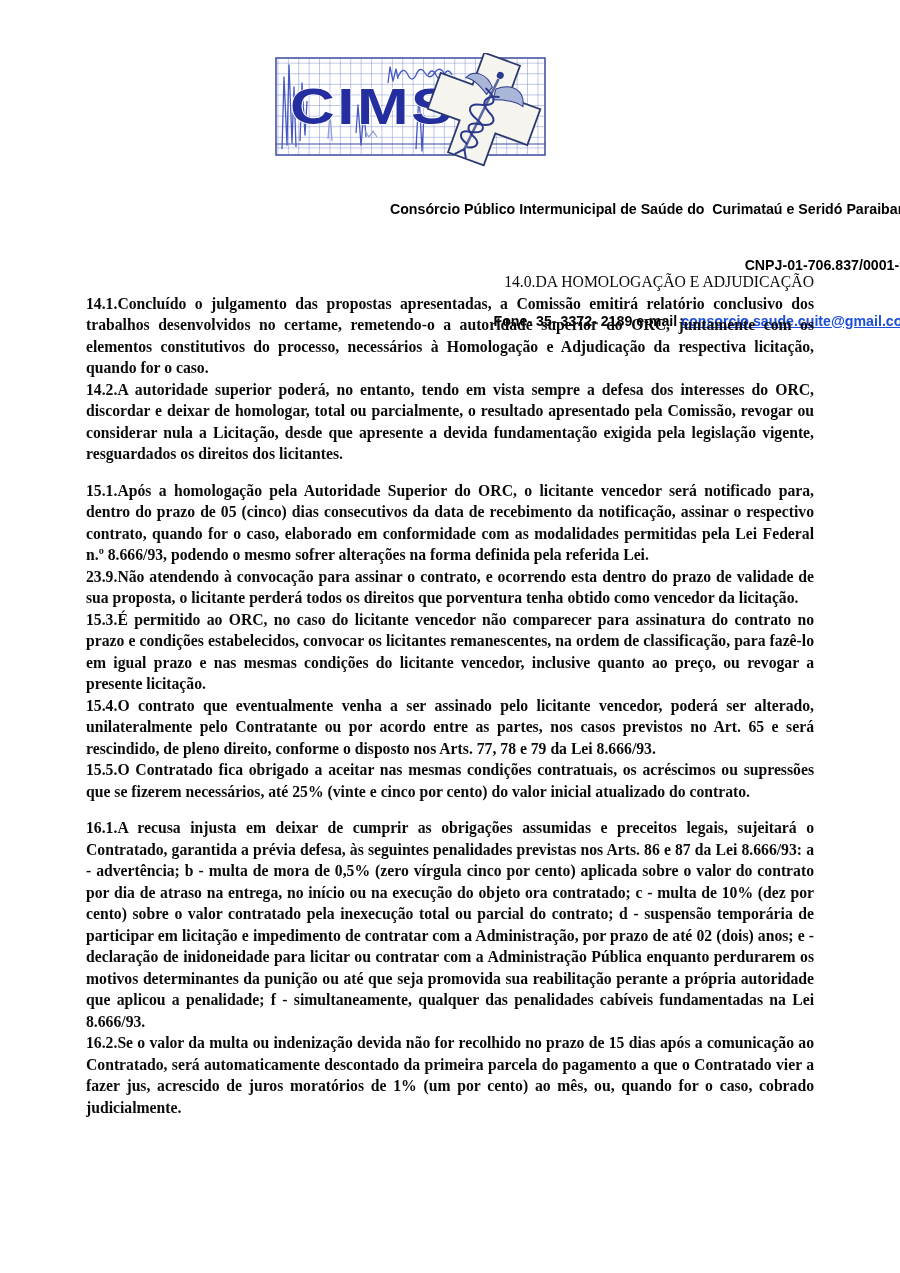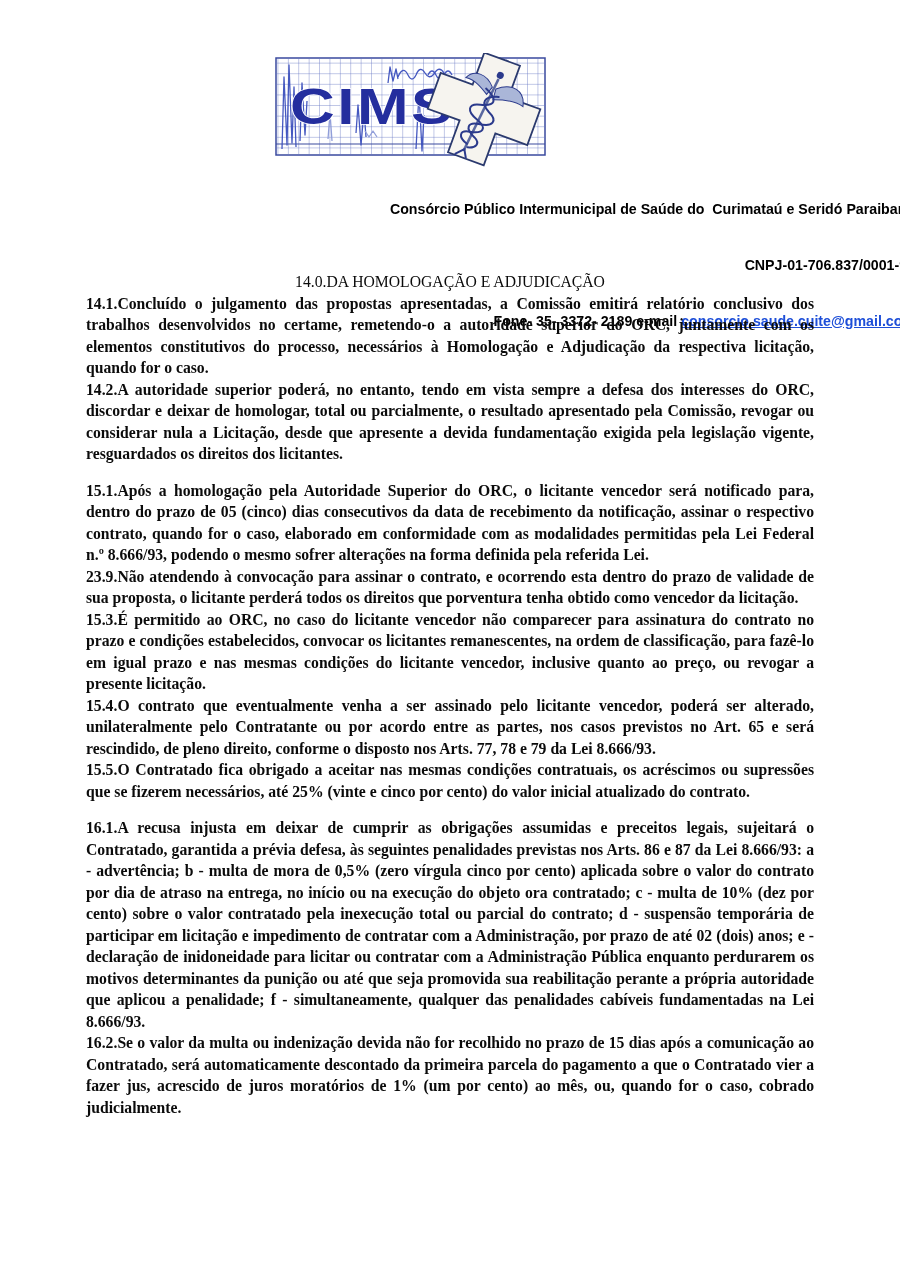--- a/index.html
+++ b/index.html
@@ -15,21 +15,21 @@
               font-size:14.2px;line-height:18.6px;color:#000;white-space:pre-wrap;}
   .letterhead .line{white-space:pre-wrap;}
   .email{font-weight:bold;text-decoration:underline;cursor:pointer;}
 
   
   #doc{position:absolute;left:86px;top:271px;width:728px;
        font-family:"Liberation Serif", serif;font-size:15.7px;line-height:21.5px;
        text-align:justify;color:#0b0b0b;}
   .doc-section{margin:0 0 0 0;}
   .doc-section + .doc-section{margin-top:15px;}
-  .doc-section .heading{text-align:center;}
+  .doc-section .heading{text-align:right;}
   .doc-section p{margin:0;font-weight:bold;}
 </style>
 </head>
 <body>
 
 <div id="page">
 
   <svg id="logo" viewBox="0 0 280 115" xmlns="http://www.w3.org/2000/svg" style="--grid: #6474c2; --gridb: #3a4a9e; --trace: #3c50bd; --tracel: #8c9ad8; --acr: #242e9e; --crossf: #f6f4ef; --crosso: #2b3a6e; --wing: #aab6d8; --snake: #2b3a8c; --staff: #5a68a0;">
     <defs>
       <pattern id="gridpat" width="10.4" height="10.6" patternUnits="userSpaceOnUse">

